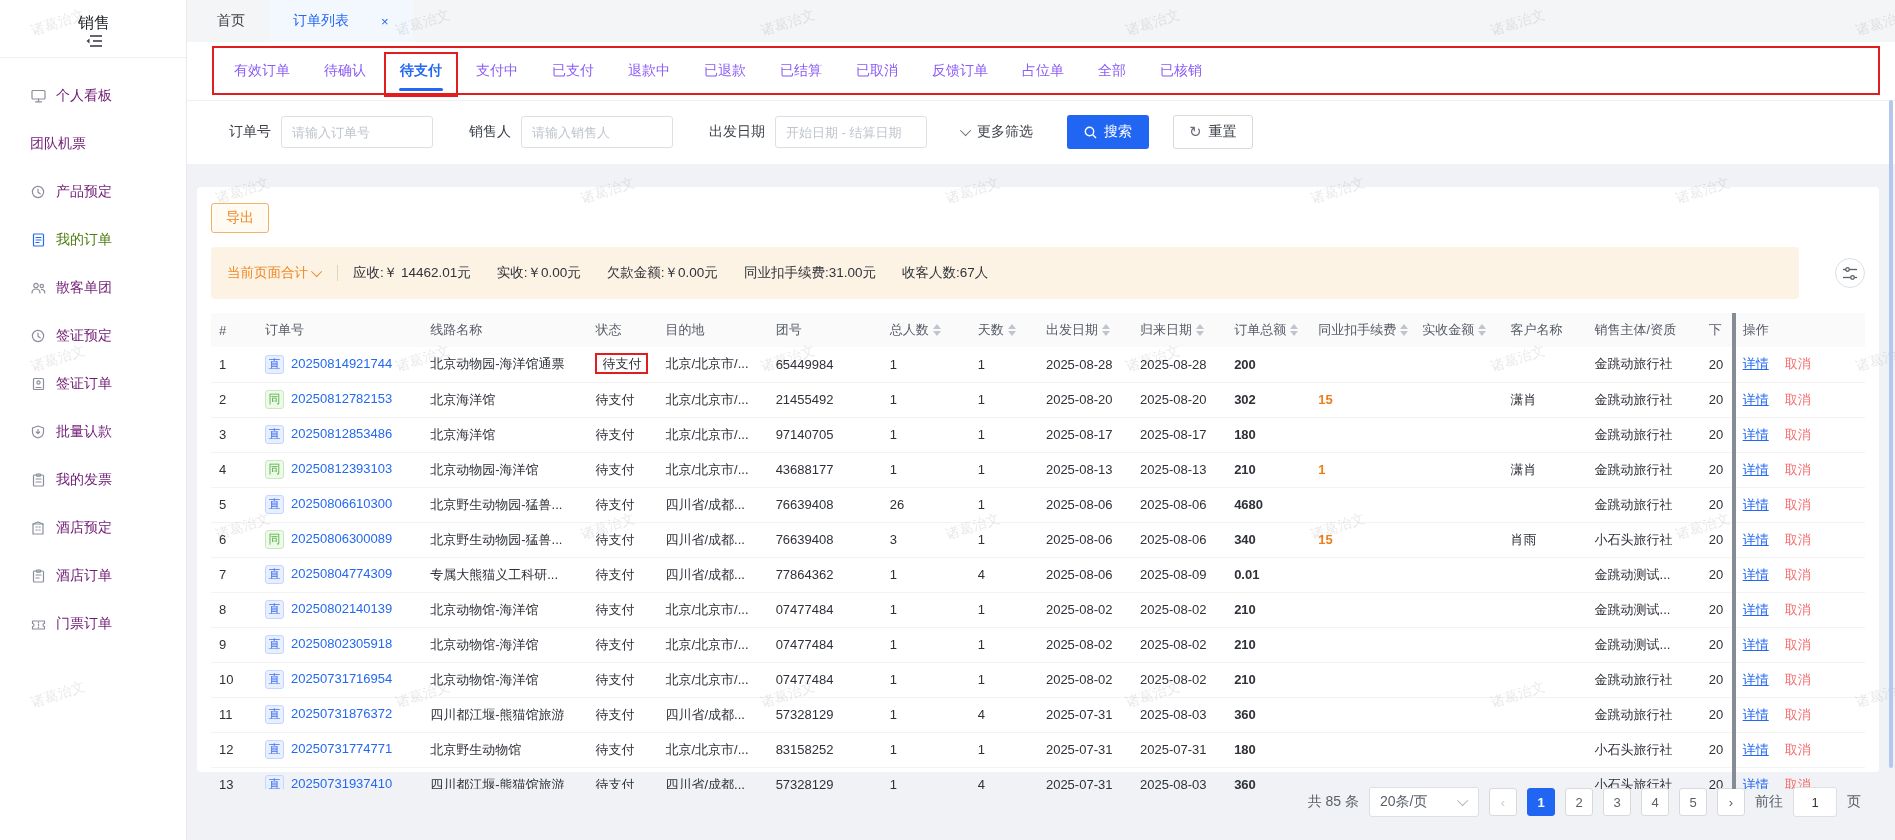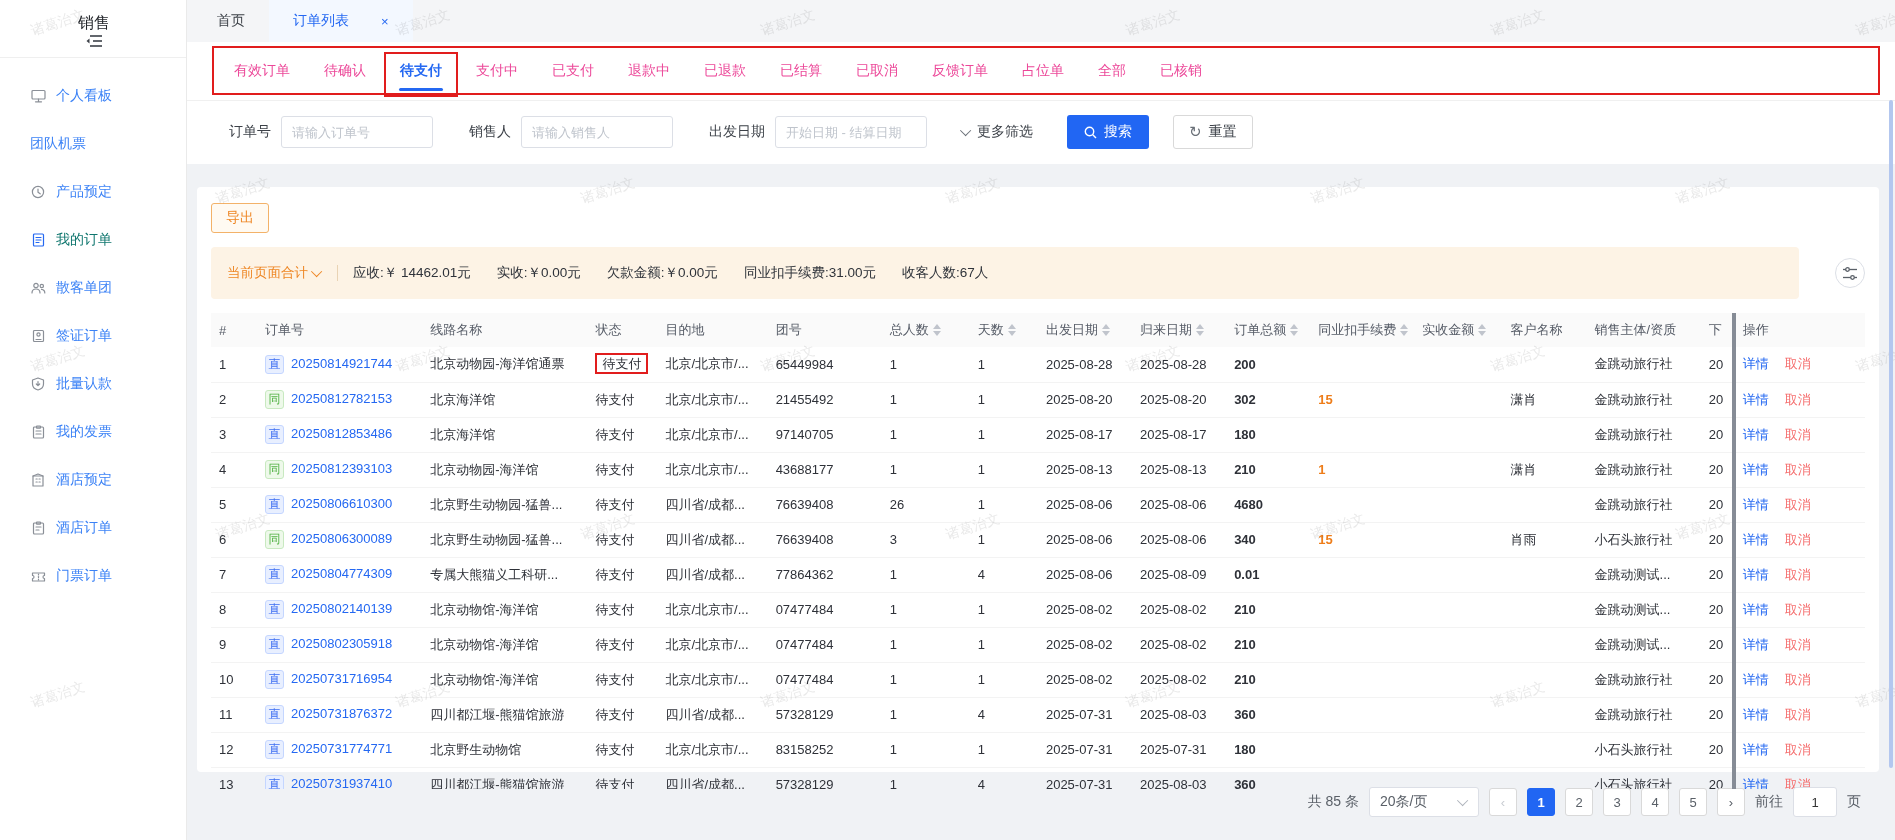--- a/index.html
+++ b/index.html
@@ -8,35 +8,35 @@
     position:relative; overflow:hidden; background:#f0f2f5;
     font-family:"Liberation Sans","DejaVu Sans",sans-serif; color:#2e3138;
   }
   
   .sidebar { position:absolute; left:0; top:0; width:187px; height:840px; background:#fff; border-right:1px solid #eaeaea; z-index:5;}
   .sb-head { display:flex; justify-content:space-between; align-items:center; padding:13px 16px 9px 18px;flex-direction:column; }
   .sb-title { font-size:16px; color:#23262b; }
   .sb-collapse { cursor:pointer; display:flex; align-items:center; }
   .sb-divider { margin:0 0 0 0; border-bottom:1px solid #efefef; }
   .sb-menu { padding-top:14px; }
-  .sb-item { height:48px; display:flex; align-items:center; padding-left:30px; gap:10px; font-size:14px; color:#3b82f6; cursor:pointer; }
+  .sb-item { height:48px; display:flex; align-items:center; padding-left:30px; gap:10px; font-size:14px; color:#701a75; cursor:pointer; }
   .sb-item .sb-ic { width:16px; height:16px; display:flex; align-items:center; justify-content:center; }
-  .sb-item.active { color:#0f766e; }
+  .sb-item.active { color:#4d7c0f; }
   .sb-item.active svg * { stroke:#2468f2; }
   .sb-ic svg * { stroke:#8a8f97; fill:none; stroke-width:1.2; stroke-linecap:round; stroke-linejoin:round; }
   
   .main { position:absolute; left:187px; top:0; right:0; height:840px; }
   .topbar { height:42px; background:#f4f5f7; display:flex; align-items:center; padding-left:6px; }
   .tb-tab { height:42px; display:flex; align-items:center; padding:0 24px; font-size:14px; color:#3c4148; cursor:pointer; }
   .tb-tab.active { background:#f3f8ff; color:#2468f2;gap:23px; }
   .tb-close { margin-left:9px; font-size:13px; color:#2468f2; cursor:pointer; }
   
   .filter-card { position:absolute; top:42px; left:0; right:0; height:122px; background:#fff; }
   .status-tabs { height:59px; display:flex; align-items:center; padding-left:30px; position:relative; border-bottom:1px solid #f0f0f0; }
-  .st-tab { padding:0 17px; font-size:14px; color:#ec4899; height:100%; display:flex; align-items:center; position:relative; cursor:pointer; white-space:nowrap; }
+  .st-tab { padding:0 17px; font-size:14px; color:#8b5cf6; height:100%; display:flex; align-items:center; position:relative; cursor:pointer; white-space:nowrap; }
   .st-tab.active { color:#2468f2; font-weight:bold; }
   .st-tab.active::after { content:""; position:absolute; left:16px; right:16px; bottom:9px; height:3px; background:#2468f2; border-radius:2px; }
   .st-tab.active::before { content:""; position:absolute; left:1px; right:1px; top:10px; bottom:3px; border:2px solid #e11d1d; }
   .anno-tabs { position:absolute; left:25px; right:15px; top:4px; bottom:5px; border:2px solid #e11d1d; pointer-events:none; z-index:40; }
   .filter-row { height:62px; display:flex; align-items:center; padding-left:42px; font-size:14px; color:#3c4148; }
   .f-label { margin-right:10px; white-space:nowrap; }
   .f-input { width:152px; height:32px; border:1px solid #dcdfe6; border-radius:3px; padding:0 10px; font-size:13px; color:#333; margin-right:36px; font-family:inherit; }
   .f-input::placeholder { color:#bfc4cc; }
   .more-filter { display:flex; align-items:center; gap:6px; margin-right:34px; cursor:pointer; color:#3c4148; }
   .chev { width:8px; height:8px; border-left:1.5px solid #6a7078; border-bottom:1.5px solid #6a7078; transform:rotate(-45deg) translateY(-2px); display:inline-block; }
@@ -63,21 +63,21 @@
   .caret-down { width:0; height:0; border-left:4px solid transparent; border-right:4px solid transparent; border-top:5px solid #c0c4cc; }
   tbody td { height:35px; padding:0 8px; border-bottom:1px solid #f3f3f3; white-space:nowrap; overflow:hidden; }
   tbody tr.cut td { border-bottom:none; }
   .badge { display:inline-flex; width:19px; height:19px; align-items:center; justify-content:center; font-size:12px; border-radius:3px; margin-right:7px; vertical-align:middle; }
   .badge.zhi { color:#3d6ef2; background:#e8efff; border:1px solid #c4d6ff; }
   .badge.tong { color:#52b244; background:#eef9ea; border:1px solid #c8e9c0; }
   .order-link { color:#2468f2; cursor:pointer; }
   .amount { font-weight:bold; }
   .fee-orange { color:#ee7d1a; font-weight:bold; }
   .status-boxed { border:2px solid #e11d1d; padding:1px 5px; }
-  .link-detail { color:#2468f2; cursor:pointer; margin-right:16px; }
+  .link-detail { color:#2468f2; cursor:pointer; margin-right:16px;text-decoration:underline; }
   .link-cancel { color:#f56c6c; cursor:pointer; }
   .vscroll { position:absolute; top:0; bottom:0; right:129px; width:4px; background:#868c96; z-index:8; }
   
   .pagination { position:absolute; right:34px; bottom:22px; height:32px; display:flex; align-items:center; gap:10px; font-size:14px; color:#5a6068; }
   .pg-size { width:110px; height:30px; border:1px solid #dcdfe6; border-radius:3px; display:flex; align-items:center; justify-content:space-between; padding:0 10px; background:#fff; cursor:pointer; }
   .pg-size .chev { border-color:#aeb3bb; }
   .pg-btn { min-width:28px; height:28px; border:1px solid #d9d9d9; border-radius:3px; background:#fff; display:flex; align-items:center; justify-content:center; font-size:13px; color:#5a6068; cursor:pointer; }
   .pg-btn.disabled { color:#c8ccd2; cursor:default; }
   .pg-btn.active { background:#2166f3; border-color:#2166f3; color:#fff; font-weight:bold; }
   .pg-goto-input { width:44px; height:30px; border:1px solid #dcdfe6; border-radius:3px; text-align:center; font-size:13px; color:#333; font-family:inherit; }
@@ -142,20 +142,29 @@
       <div class="sb-item">
         <span class="sb-ic ic">
           <svg width="15" height="14" viewBox="0 0 15 14">
             <circle cx="5" cy="4.5" r="2.2"></circle>
             <path d="M1 12c0-2.4 1.8-4 4-4s4 1.6 4 4"></path>
             <circle cx="10.8" cy="5" r="1.7"></circle>
             <path d="M10.5 8.3c2 .2 3.3 1.6 3.3 3.7"></path>
           </svg>
         </span>
         <span>散客单团</span>
+      </div>
+      <div class="sb-item">
+        <span class="sb-ic ic">
+          <svg width="14" height="14" viewBox="0 0 14 14">
+            <circle cx="7" cy="7" r="5.6"></circle>
+            <path d="M7 4v3.2l2.2 1.6"></path>
+          </svg>
+        </span>
+        <span>签证预定</span>
       </div>
       <div class="sb-item">
         <span class="sb-ic ic">
           <svg width="13" height="14" viewBox="0 0 13 14">
             <rect x="1.5" y="1.5" width="10" height="11" rx="1"></rect>
             <circle cx="6.5" cy="5.5" r="1.6"></circle>
             <path d="M4 10.5h5"></path>
           </svg>
         </span>
         <span>签证订单</span>

